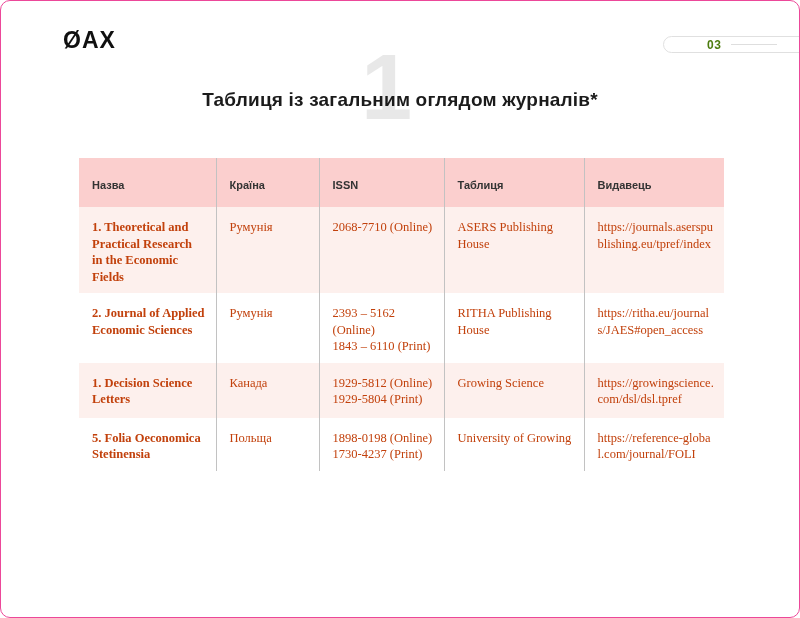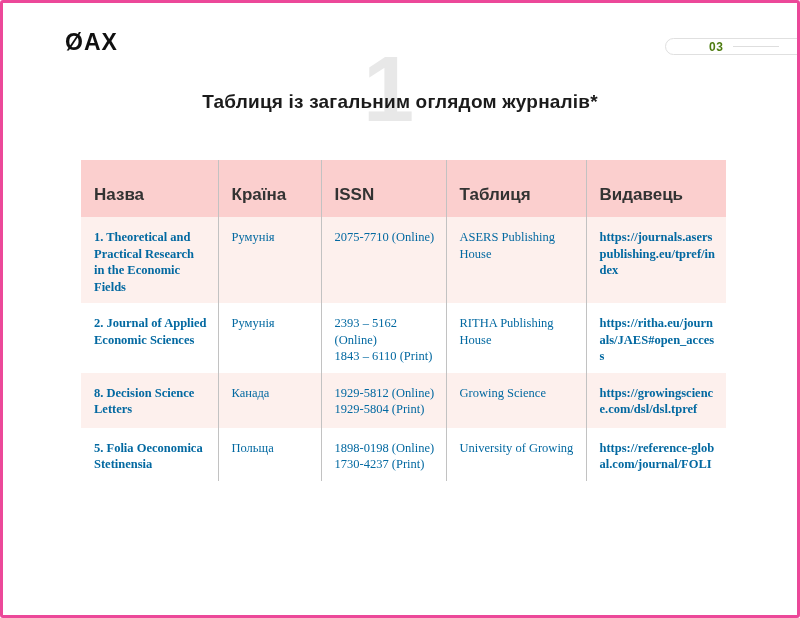--- a/index.html
+++ b/index.html
@@ -1,21 +1,21 @@
 <!DOCTYPE html>
 <html lang="uk" style="--header-bg: #fbcfce; --row-tint-bg: #fdf0ed; --divider: #c2c2c2; --watermark: #e8e8e8;"><head>
 <meta charset="utf-8">
 <style>
   html,body{margin:0;padding:0;background:#ffffff;}
   .slide{
     position:relative;
     width:800px;height:618px;
     background:#ffffff;
-    border:3px solid #ec4899;
-    border-radius:3px;
+    border:1px solid #ec4899;
+    border-radius:10px;
     overflow:hidden;
     font-family:"Liberation Sans",sans-serif;
     box-sizing:border-box;
   }
   
   .logo{
     position:absolute;left:62px;top:28px;
     font-size:23px;font-weight:800;color:#101010;
     letter-spacing:1px;line-height:1;
   }
@@ -49,42 +49,42 @@
   }
   
   table.journals{
     position:absolute;left:78px;top:157px;width:645px;
     border-collapse:collapse;table-layout:fixed;z-index:1;
   }
   table.journals th{
     height:45px;
     background:var(--header-bg,#fbcfce);
     text-align:left;vertical-align:middle;
-    padding:12px 8px 0 13px;
-    font-size:17px;font-weight:600;color:#333333;
+    padding:4px 8px 0 13px;
+    font-size:11px;font-weight:600;color:#333333;
   }
   table.journals td{
     vertical-align:top;
     padding:12px 10px 8px 13px;
     font-family:"Liberation Serif",serif;
-    font-size:12.5px;line-height:1.32;color:#0369a1;
+    font-size:12.5px;line-height:1.32;color:#c2410c;
     box-sizing:border-box;
   }
   table.journals th + th,
   table.journals td + td{
     border-left:1px solid var(--divider,#c2c2c2);
   }
   tbody tr:nth-child(odd) td{background:var(--row-tint-bg,#fdf0ed);}
   tbody tr:nth-child(1){height:60px;}
   tbody tr:nth-child(2){height:60px;}
   tbody tr:nth-child(3){height:55px;}
   tbody tr:nth-child(4){height:50px;}
   tbody tr:nth-child(5){height:55px;}
   .c-name{font-weight:700;}
-  .c-link{word-break:break-all;font-weight:bold;}
+  .c-link{word-break:break-all;}
 </style>
 </head>
 <body>
 
 <div class="slide">
 
   <div class="logo"><span>Ø</span><span>АХ</span></div>
 
   <div class="page-pill">
     <span class="page-num">03</span>
@@ -109,38 +109,38 @@
         <th>ISSN</th>
         <th>Таблиця</th>
         <th>Видавець</th>
       </tr>
     </thead>
     <tbody>
       <tr>
         <td class="c-name">1. Theoretical and Practical Research in the Economic Fields</td>
         <td>Румунія</td>
         <td>
-          <div>2075-7710 (Online)</div>
+          <div>2068-7710 (Online)</div>
           <div></div>
         </td>
         <td>ASERS Publishing House</td>
         <td class="c-link">https://journals.aserspublishing.eu/tpref/index</td>
       </tr>
       <tr>
         <td class="c-name">2. Journal of Applied Economic Sciences</td>
         <td>Румунія</td>
         <td>
           <div>2393 – 5162 (Online)</div>
           <div>1843 – 6110 (Print)</div>
         </td>
         <td>RITHA Publishing House</td>
         <td class="c-link">https://ritha.eu/journals/JAES#open_access</td>
       </tr>
       <tr>
-        <td class="c-name">8. Decision Science Letters</td>
+        <td class="c-name">1. Decision Science Letters</td>
         <td>Канада</td>
         <td>
           <div>1929-5812 (Online)</div>
           <div>1929-5804 (Print)</div>
         </td>
         <td>Growing Science</td>
         <td class="c-link">https://growingscience.com/dsl/dsl.tpref</td>
       </tr>
       <tr>
         <td class="c-name">5. Folia Oeconomica Stetinensia</td>

